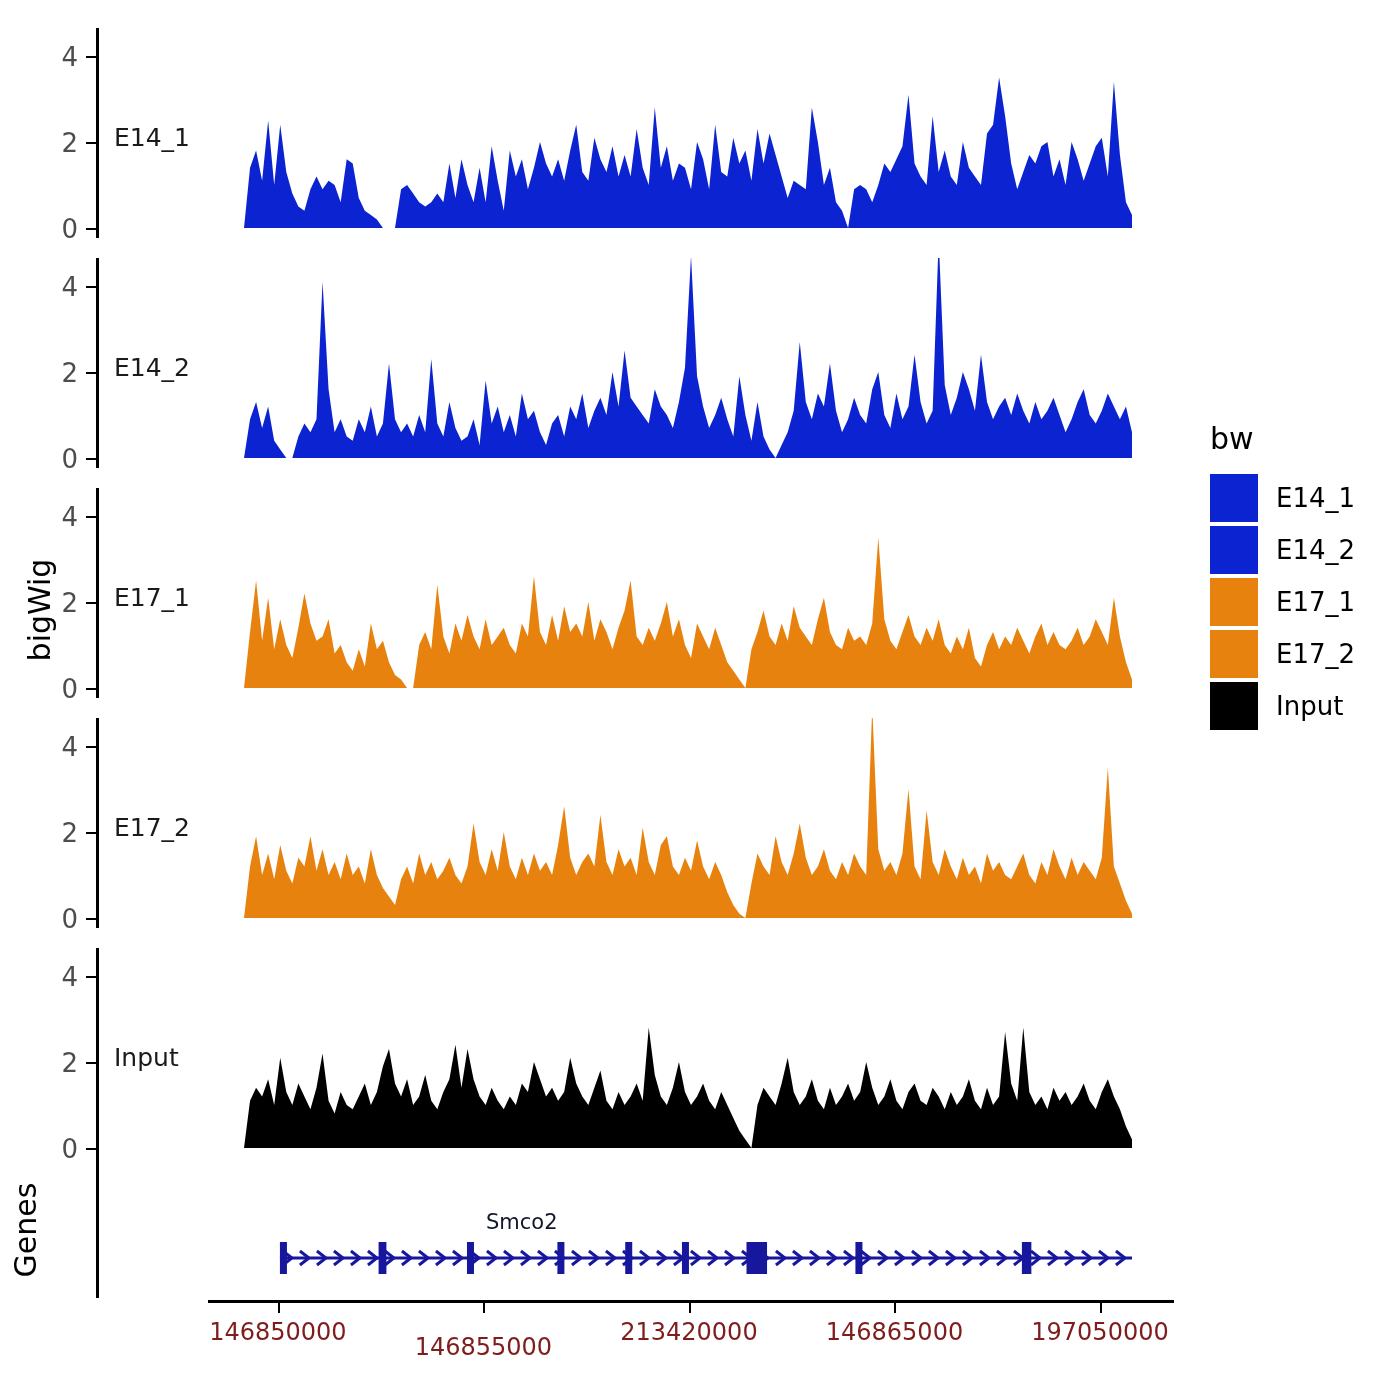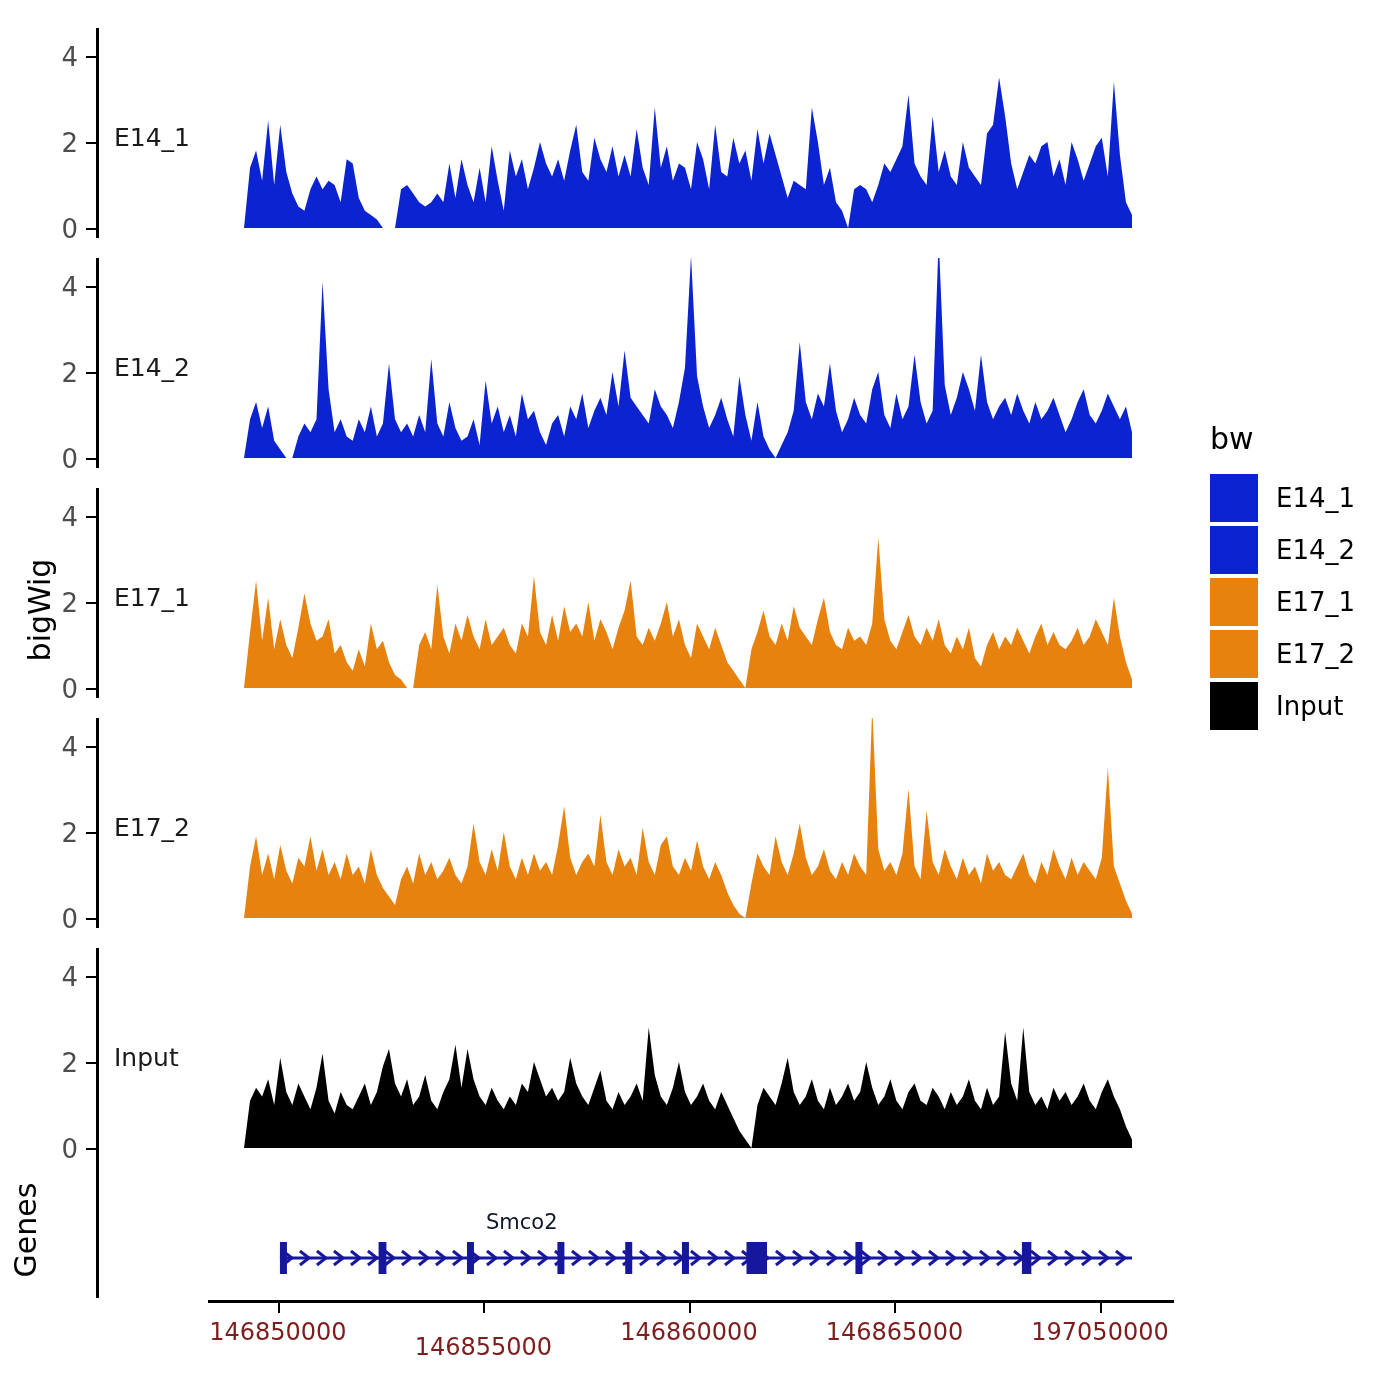--- a/index.html
+++ b/index.html
@@ -396,21 +396,21 @@
     <div id="gene-label">Smco2</div>
   </div>
 
   <div id="xaxis-line"></div>
   <div id="xaxis-ticks">
       <div class="xtick" style="left: 277.881px;"></div>
       <div class="xtick-label" style="left: 277.881px;">146850000</div>
       <div class="xtick" style="left: 483.413px;"></div>
       <div class="xtick-label" style="left: 483.413px; margin-top: 15px;">146855000</div>
       <div class="xtick" style="left: 688.945px;"></div>
-      <div class="xtick-label" style="left: 688.945px;">146860000</div>
+      <div class="xtick-label" style="left: 688.945px;">213420000</div>
       <div class="xtick" style="left: 894.477px;"></div>
       <div class="xtick-label" style="left: 894.477px;">146865000</div>
       <div class="xtick" style="left: 1100.01px;"></div>
       <div class="xtick-label" style="left: 1100.01px;">197050000</div>
     </div>
 
   <div id="legend">
     <div id="legend-title">bw</div>
     <div id="legend-items">
         <div class="legend-row">

